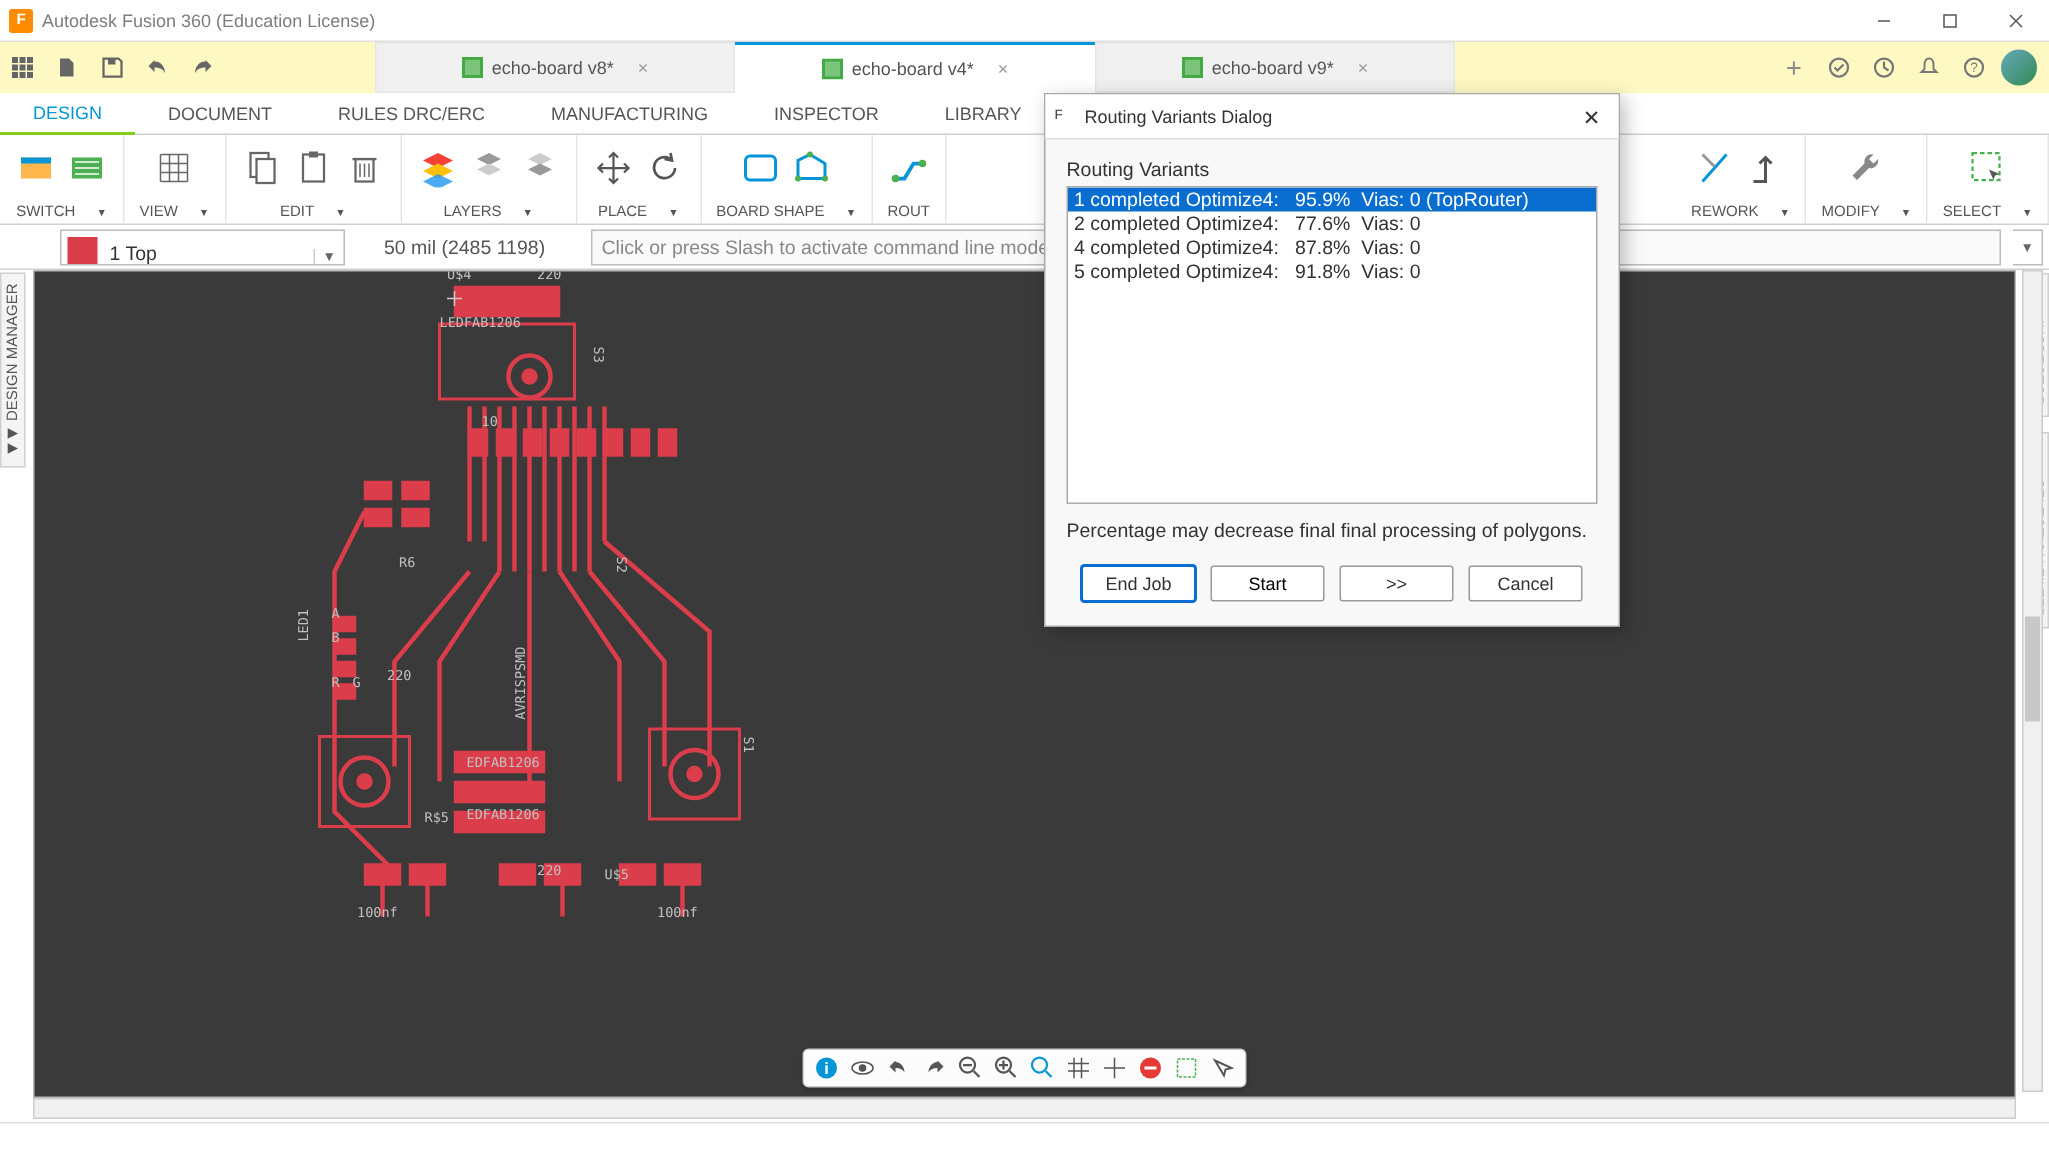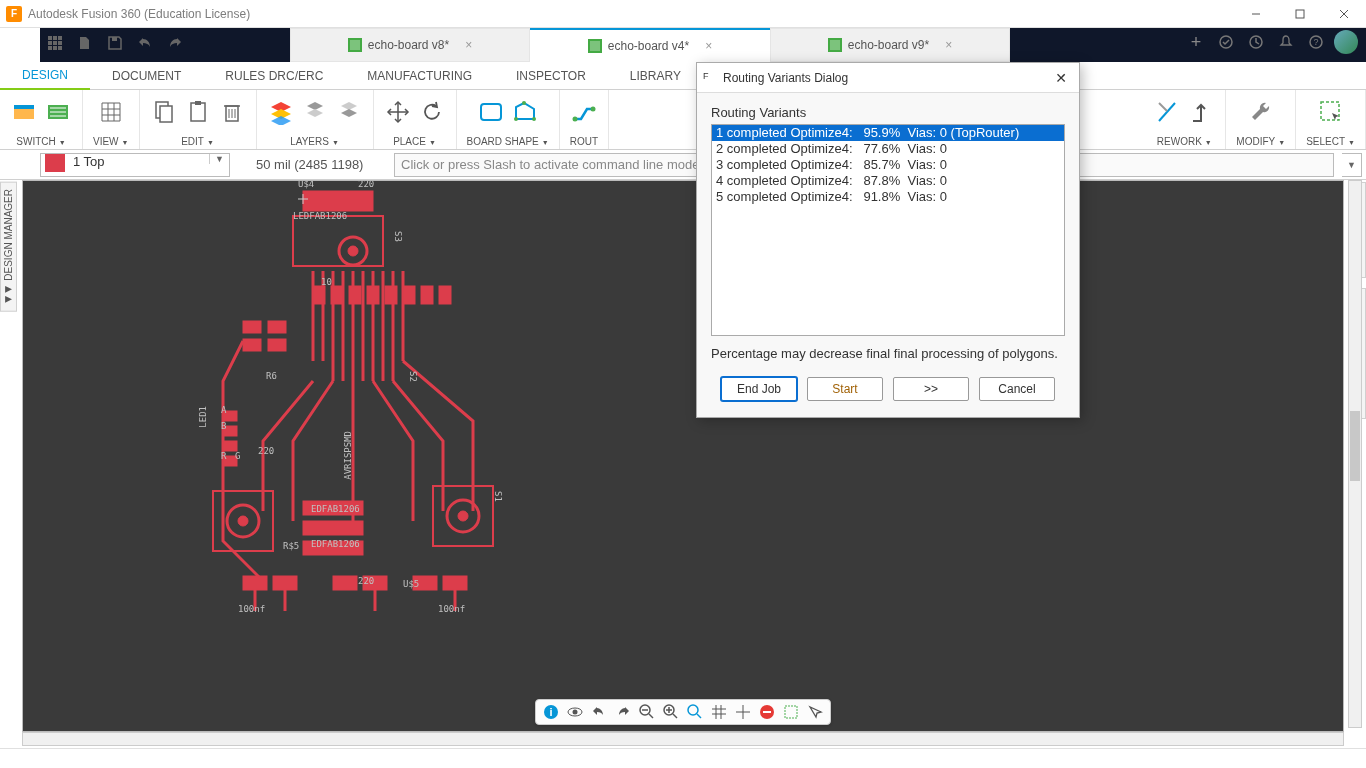--- a/index.html
+++ b/index.html
@@ -6,21 +6,21 @@
   body { width: 1366px; height: 768px; background: #fff; overflow: hidden; position: relative; font-size: 12px; color: #333; }
 
   
   .title-bar { height: 28px; display: flex; align-items: center; background: #fff; border-bottom: 1px solid #e0e0e0; }
   .title-bar .app-icon { width: 16px; height: 16px; margin: 0 6px; background: #ff8c00; border-radius: 2px; display:flex; align-items:center; justify-content:center; color:#fff; font-size:10px; font-weight:bold;}
   .title-bar .title { color: #7d7d7d; font-size: 12px; flex: 0 0 auto; }
   .title-bar .spacer { flex: 1; }
   .title-bar .win-btn { width: 44px; height: 28px; display: flex; align-items: center; justify-content: center; color: #555; }
 
   
-  .qa-row { height: 34px; display: flex; align-items: flex-start; background: #0f172a; margin-left: 40px; }
+  .qa-row { height: 34px; display: flex; align-items: center; background: #fef9c3; }
   .qa-btn { width: 30px; height: 30px; display: flex; align-items: center; justify-content: center; color: #555; }
   .qa-btn svg { width: 16px; height: 16px; }
   .tabs { flex: 1; display: flex; align-items: stretch; height: 34px; margin-left: 100px; }
   .tab { display: flex; align-items: center; padding: 0 18px; border-top: 1px solid transparent; color: #555; gap: 6px; position: relative; min-width: 240px; justify-content: center;}
   .tab.active { border-top: 2px solid #0696d7; background: #fff; }
   .tab.inactive { background: #f0f0f0; border: 1px solid #e5e5e5; }
   .tab .tab-icon { width: 14px; height: 14px; }
   .tab .close { margin-left: 10px; color: #999; }
   .right-icons { display: flex; align-items: center; gap: 2px; padding-right: 6px; }
   .right-icons .ic { width: 28px; height: 28px; display: flex; align-items: center; justify-content: center; color: #666; }
@@ -28,27 +28,27 @@
 
   
   .menu-tabs { height: 28px; display: flex; align-items: center; border-bottom: 1px solid #d0d0d0; background: #fff; }
   .menu-tab { padding: 0 22px; height: 28px; display: flex; align-items: center; color: #555; font-size: 12px; }
   .menu-tab.active { color: #0696d7; border-bottom: 2px solid #84cc16; font-weight: 500; }
 
   
   .ribbon { height: 60px; display: flex; align-items: stretch; border-bottom: 1px solid #d0d0d0; background: #fff; }
   .ribbon-group { display: flex; flex-direction: column; align-items: center; justify-content: space-between; padding: 4px 10px 2px; border-right: 1px solid #e6e6e6; }
   .ribbon-group .icons { display: flex; gap: 6px; align-items: center; height: 36px;}
-  .ribbon-group .lbl { font-size: 10px; color: #555; display: flex; align-items: center; gap: 3px; }
+  .ribbon-group .lbl { font-size: 10px; color: #555; display: flex; align-items: center; gap: 14px; }
   .ribbon-group .lbl .caret::after { content: "▼"; font-size: 7px; color: #555; }
   .ricon { width: 28px; height: 28px; display: flex; align-items: center; justify-content: center; }
 
   
   .info-bar { height: 30px; display: flex; align-items: center; background: #fff; border-bottom: 1px solid #d0d0d0; gap: 8px; padding: 0 4px;}
-  .layer-select { display: flex; align-items: flex-start; border: 1px solid #bbb; height: 24px; width: 190px; background: #fff; }
+  .layer-select { display: flex; align-items: flex-end; border: 1px solid #bbb; height: 24px; width: 190px; background: #fff; }
   .layer-swatch { width: 20px; height: 18px; background: #dc3d4b; margin: 0 4px; }
   .layer-name { flex: 1; padding-left: 4px; font-size: 13px; }
   .layer-caret { width: 20px; text-align: center; color: #666; border-left: 1px solid #ccc; font-size: 9px;}
   .coords { width: 130px; color: #555; font-size: 13px; }
   .cmd-hint { flex: 1; height: 24px; border: 1px solid #bbb; display: flex; align-items: center; padding: 0 6px; color: #888; font-size: 13px; background: #fafafa; }
   .cmd-caret { width: 20px; border: 1px solid #bbb; border-left:none; height: 24px; display:flex;align-items:center;justify-content:center; font-size:9px; color:#666; }
 
   
   .side-tab { position: absolute; background: #f4f4f4; border: 1px solid #d0d0d0; writing-mode: vertical-rl; padding: 6px 2px; font-size: 10px; color: #555; display:flex; align-items:center; gap:4px;}
   .side-tab.left { left: 0; top: 182px; transform: rotate(180deg); }
@@ -75,21 +75,21 @@
   .dialog .dlg-title .x { width: 24px; text-align: center; font-size: 14px; color: #333; }
   .dialog .dlg-body { padding: 12px 14px 4px; }
   .dialog .section-label { font-size: 13px; color: #333; margin-bottom: 4px; }
   .dialog .list { border: 1px solid #aaa; background: #fff; height: 212px; overflow: hidden; font-family: "Segoe UI", monospace; font-size: 13px; }
   .dialog .list .row { padding: 0 4px; white-space: pre; line-height: 16px; }
   .dialog .list .row.selected { background: #0a6ed1; color: #fff; }
   .dialog .note { font-size: 13px; color: #333; margin: 10px 0 12px; }
   .dialog .btns { display: flex; gap: 10px; justify-content: center; padding: 0 14px 16px; }
   .dialog .btn { width: 76px; height: 24px; border: 1px solid #999; background: #fff; display: flex; align-items: center; justify-content: center; font-size: 12px; border-radius: 2px; }
   .dialog .btn.primary { border: 1px solid #0a6ed1; box-shadow: 0 0 0 1px #0a6ed1; }
-  .dialog .btn.disabled { color: #a16207; }
+  .dialog .btn.disabled { color: #000000; }
 
   
   .bottom-strip { position:absolute; left:0; right:0; bottom:0; height:20px; background:#fff; border-top:1px solid #e0e0e0;}
 
   svg { display: block; }
 </style>
 </head>
 <body>
 
 <div class="title-bar">
@@ -655,21 +655,20 @@
   <div class="dlg-title">
     <div class="app-icon" style="width:14px;height:14px;font-size:9px">F</div>
     <div class="t">Routing Variants Dialog</div>
     <div class="x">✕</div>
   </div>
   <div class="dlg-body">
     <div class="section-label">Routing Variants</div>
     <div class="list" id="variants-list">
         <div class="row selected">1 completed Optimize4:   95.9%  Vias: 0 (TopRouter)</div>
         <div class="row">2 completed Optimize4:   77.6%  Vias: 0</div>
-        <div class="row">3 completed Optimize4:   85.7%  Vias: 0</div>
         <div class="row">4 completed Optimize4:   87.8%  Vias: 0</div>
         <div class="row">5 completed Optimize4:   91.8%  Vias: 0</div>
       </div>
     <div class="note">Percentage may decrease final final processing of polygons.</div>
   </div>
   <div class="btns">
     <div class="btn primary">End Job</div>
     <div class="btn disabled">Start</div>
     <div class="btn">&gt;&gt;</div>
     <div class="btn">Cancel</div>

